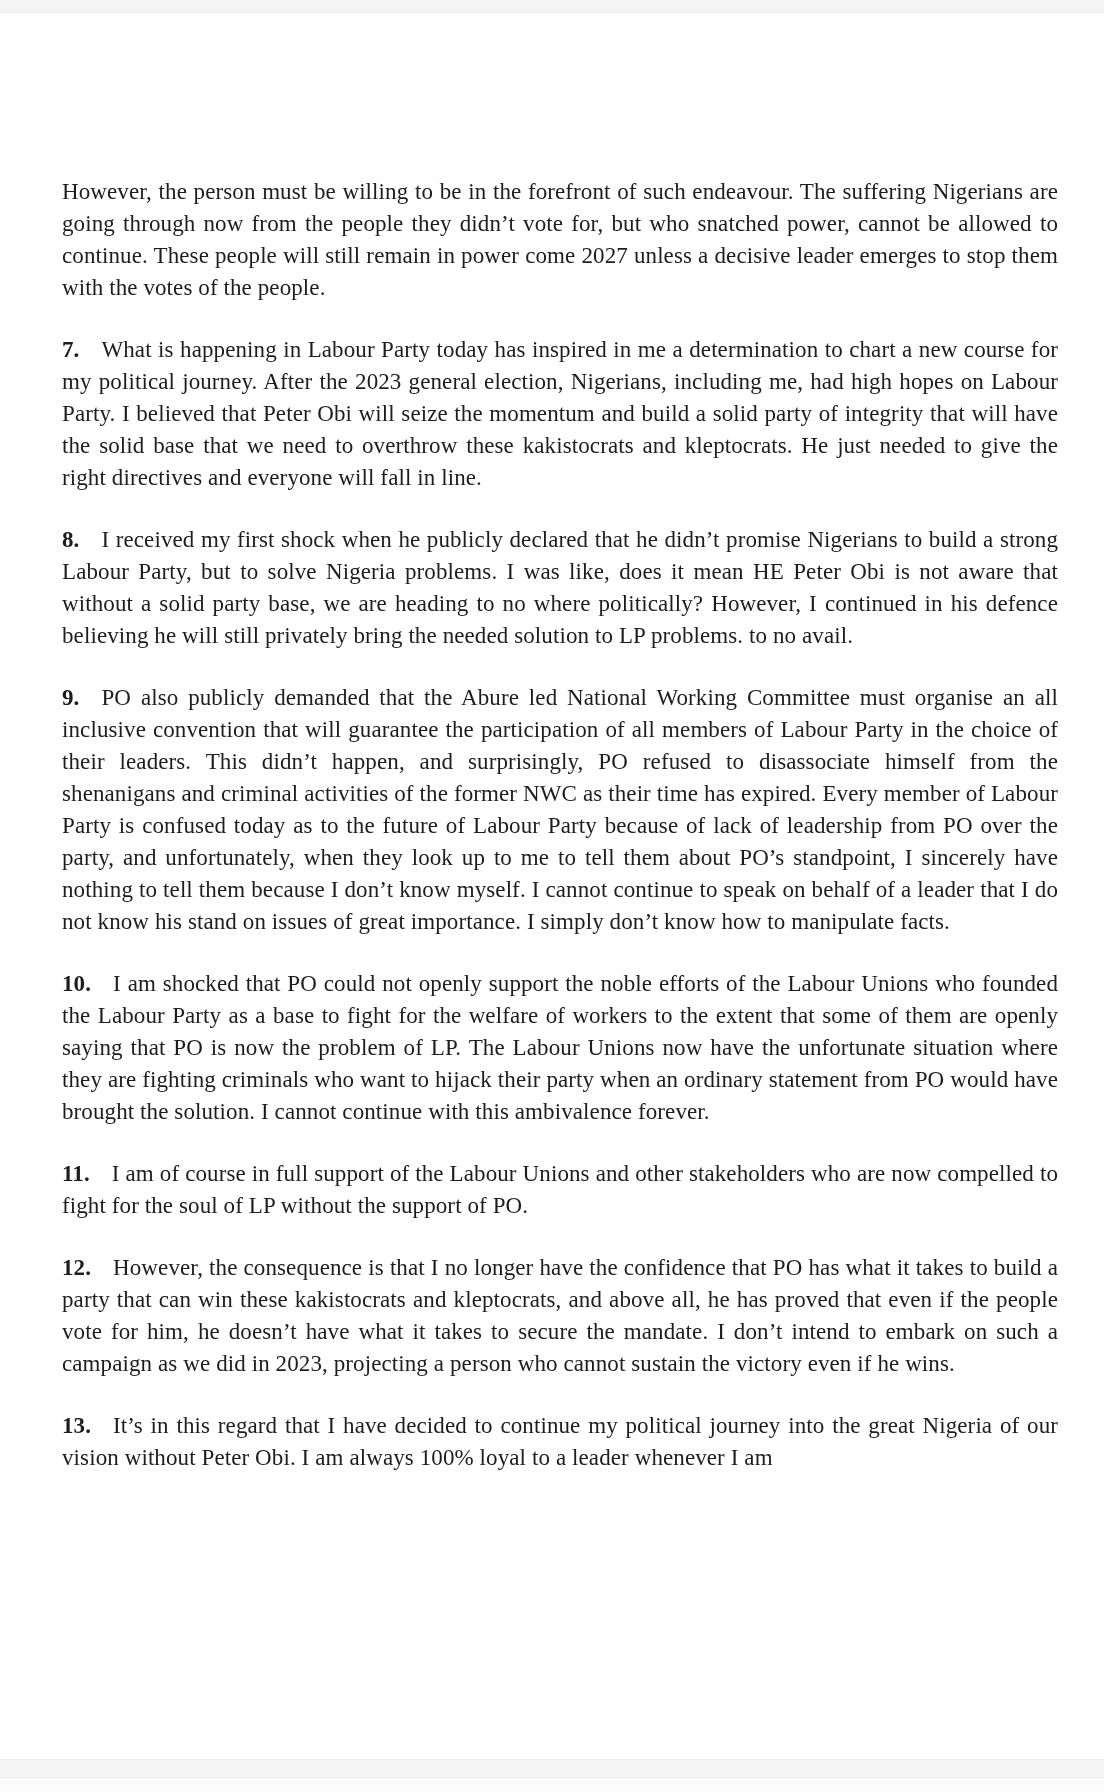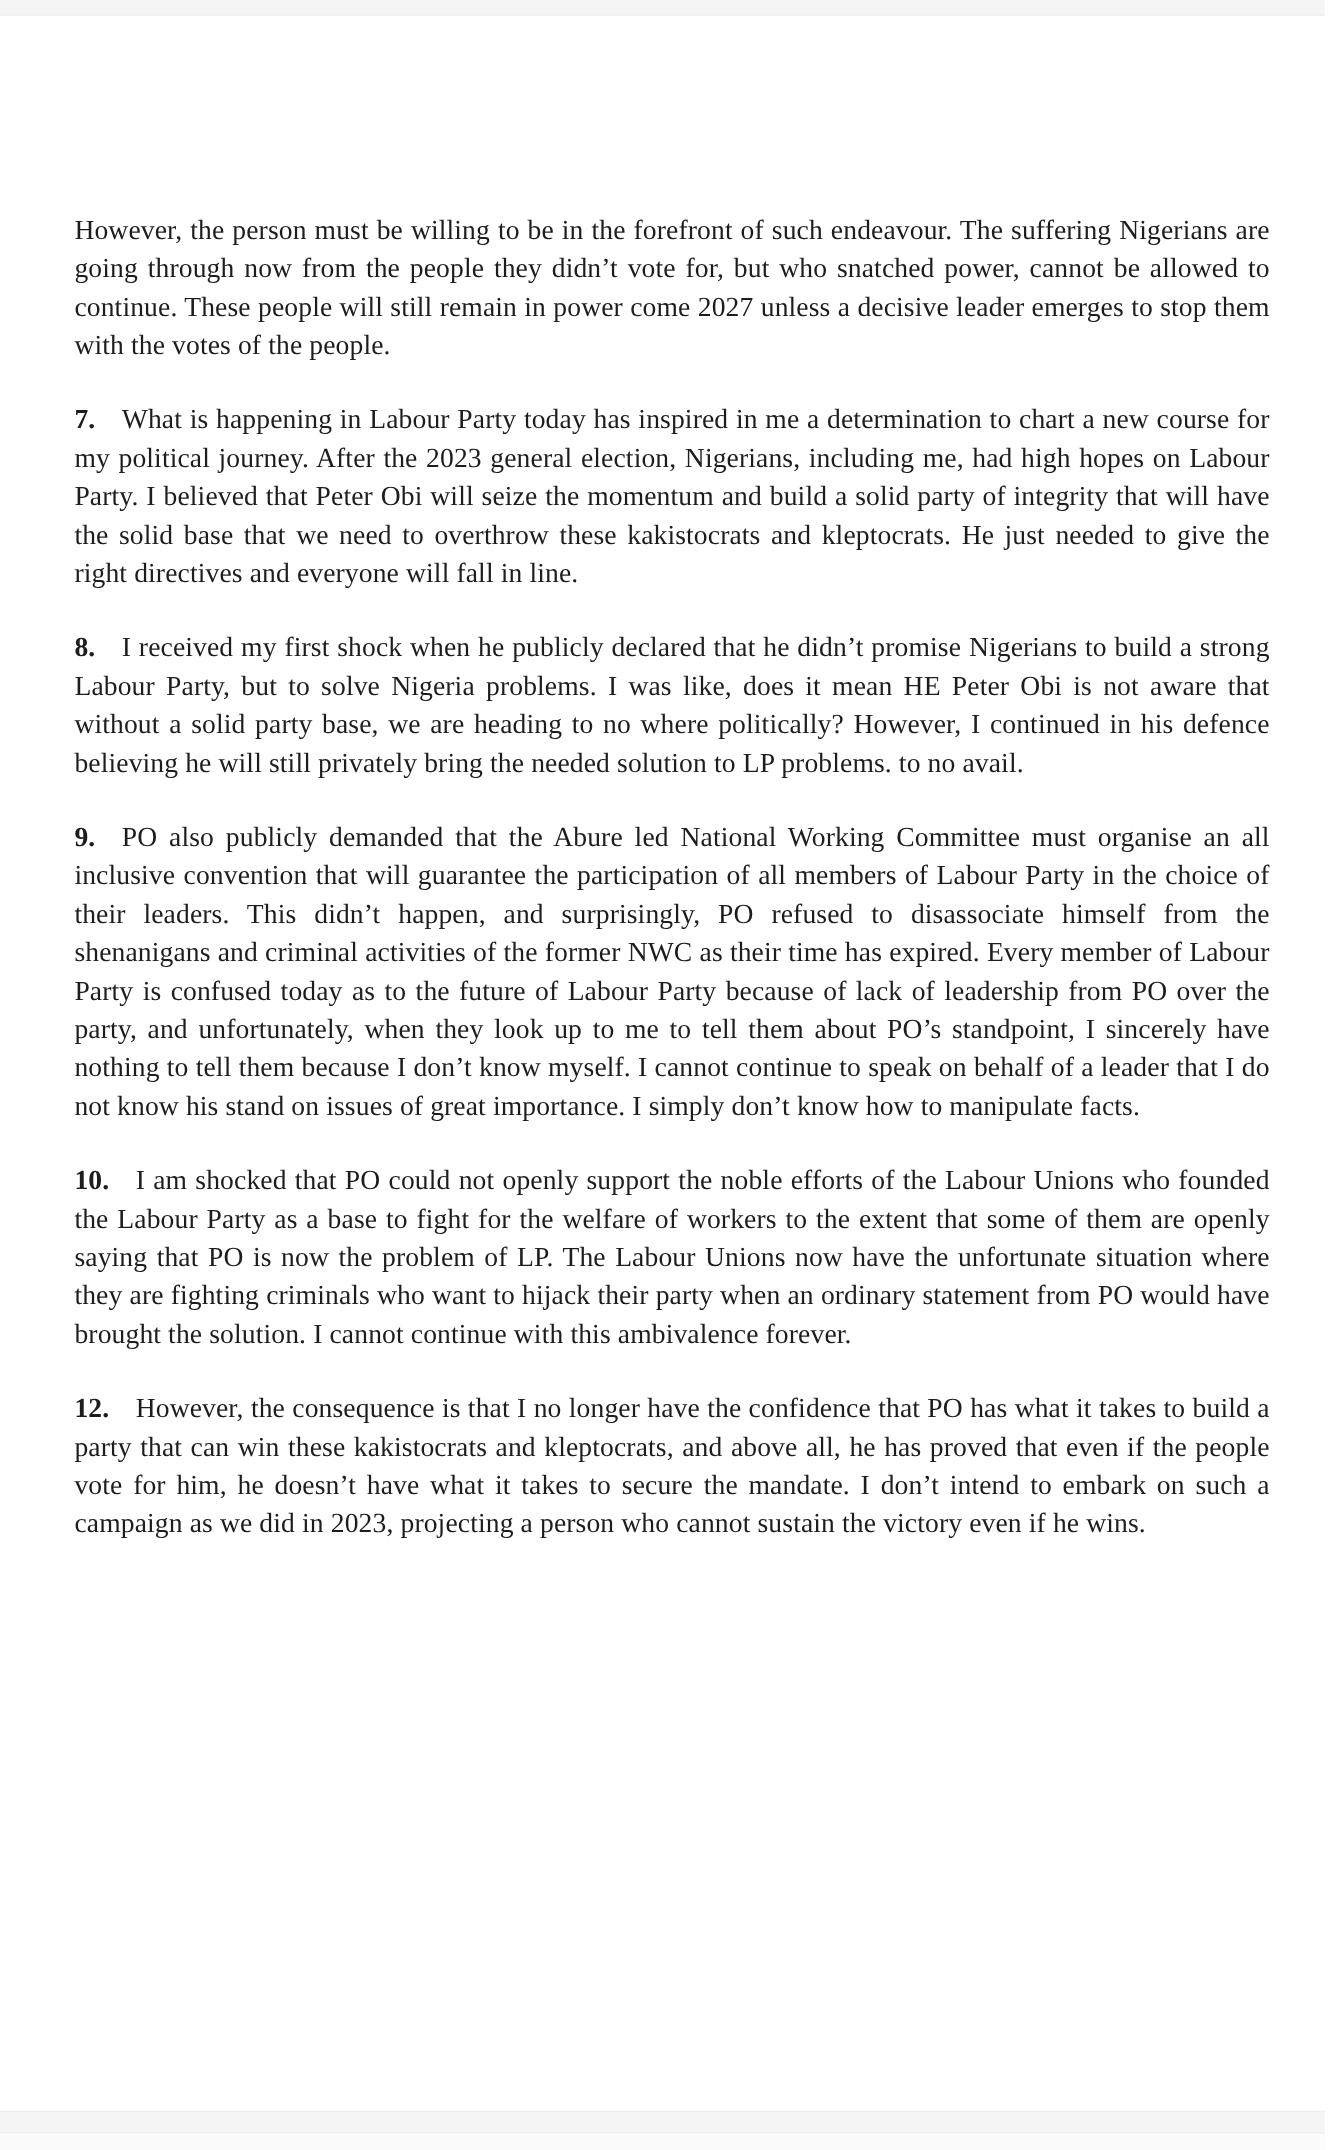--- a/index.html
+++ b/index.html
@@ -73,20 +73,22 @@
   <p class="para"><span>However, the person must be willing to be in the forefront of such endeavour. The suffering Nigerians are going through now from the people they didn’t vote for, but who snatched power, cannot be allowed to continue. These people will still remain in power come 2027 unless a decisive leader emerges to stop them with the votes of the people.</span></p>
 
   <p class="para"><span class="num">7.</span><span>What is happening in Labour Party today has inspired in me a determination to chart a new course for my political journey. After the 2023 general election, Nigerians, including me, had high hopes on Labour Party. I believed that Peter Obi will seize the momentum and build a solid party of integrity that will have the solid base that we need to overthrow these kakistocrats and kleptocrats. He just needed to give the right directives and everyone will fall in line.</span></p>
 
   <p class="para"><span class="num">8.</span><span>I received my first shock when he publicly declared that he didn’t promise Nigerians to build a strong Labour Party, but to solve Nigeria problems. I was like, does it mean HE Peter Obi is not aware that without a solid party base, we are heading to no where politically? However, I continued in his defence believing he will still privately bring the needed solution to LP problems. to no avail.</span></p>
 
   <p class="para"><span class="num">9.</span><span>PO also publicly demanded that the Abure led National Working Committee must organise an all inclusive convention that will guarantee the participation of all members of Labour Party in the choice of their leaders. This didn’t happen, and surprisingly, PO refused to disassociate himself from the shenanigans and criminal activities of the former NWC as their time has expired. Every member of Labour Party is confused today as to the future of Labour Party because of lack of leadership from PO over the party, and unfortunately, when they look up to me to tell them about PO’s standpoint, I sincerely have nothing to tell them because I don’t know myself. I cannot continue to speak on behalf of a leader that I do not know his stand on issues of great importance. I simply don’t know how to manipulate facts.</span></p>
 
   <p class="para"><span class="num">10.</span><span>I am shocked that PO could not openly support the noble efforts of the Labour Unions who founded the Labour Party as a base to fight for the welfare of workers to the extent that some of them are openly saying that PO is now the problem of LP. The Labour Unions now have the unfortunate situation where they are fighting criminals who want to hijack their party when an ordinary statement from PO would have brought the solution. I cannot continue with this ambivalence forever.</span></p>
 
+  <p class="para"><span class="num">11.</span><span>I am of course in full support of the Labour Unions and other stakeholders who are now compelled to fight for the soul of LP without the support of PO.</span></p>
 
   <p class="para"><span class="num">12.</span><span>However, the consequence is that I no longer have the confidence that PO has what it takes to build a party that can win these kakistocrats and kleptocrats, and above all, he has proved that even if the people vote for him, he doesn’t have what it takes to secure the mandate. I don’t intend to embark on such a campaign as we did in 2023, projecting a person who cannot sustain the victory even if he wins.</span></p>
 
+  <p class="para"><span class="num">13.</span><span>It’s in this regard that I have decided to continue my political journey into the great Nigeria of our vision without Peter Obi. I am always 100% loyal to a leader whenever I am</span></p>
 </div>
 
   <div class="edge-strip bottom"></div>
   <div class="edge-strip bottom-pale"></div>
 </div>
 
 </body></html>

